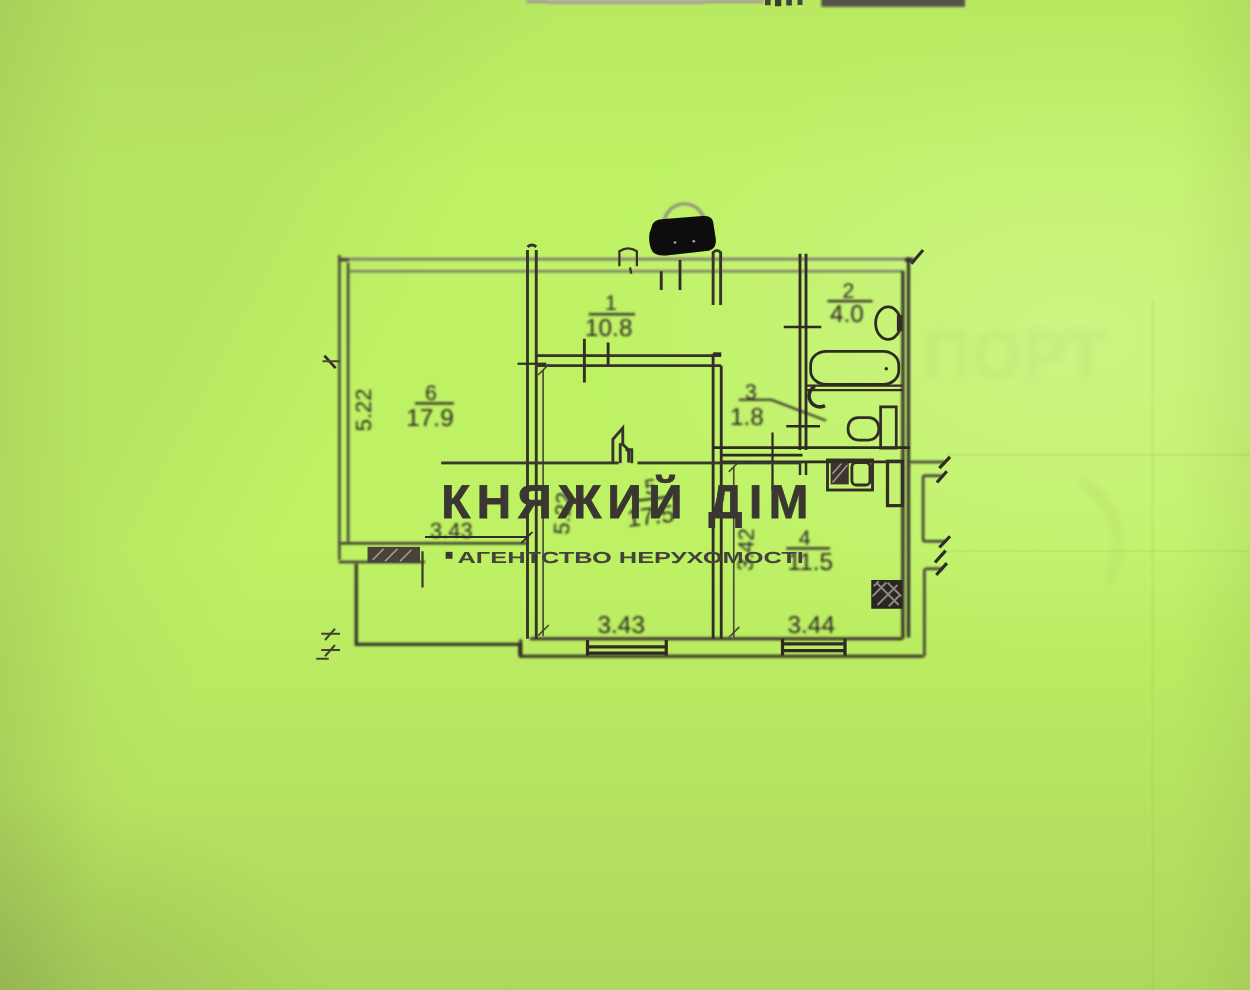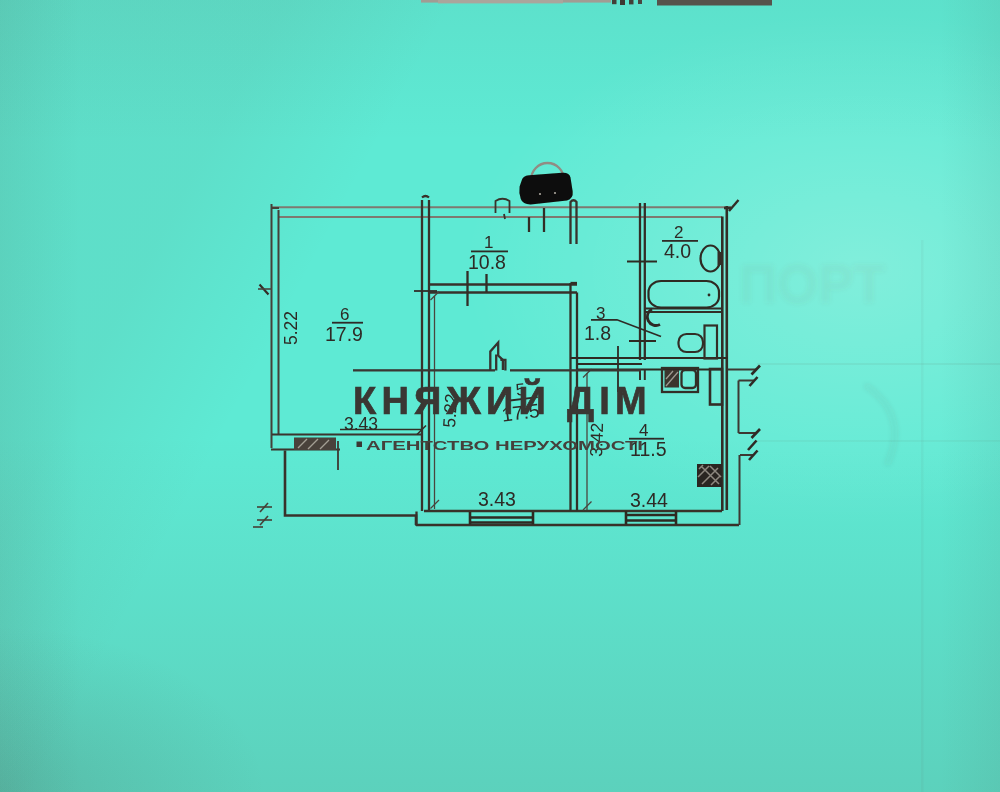--- a/index.html
+++ b/index.html
@@ -1,17 +1,17 @@
 <!DOCTYPE html>
 <html><head>
 <meta charset="utf-8">
 <style>
 html,body{margin:0;padding:0}
 .page{position:relative;width:1000px;height:792px;overflow:hidden;
-background:#5eead4;font-family:"Liberation Sans",sans-serif}
+background:#bef264;font-family:"Liberation Sans",sans-serif}
 .ov{position:absolute;inset:0;pointer-events:none}
 </style>
 </head>
 <body>
 
 <div class="page">
 
 <div class="ov" style="background:radial-gradient(55% 45% at 86% 34%, rgba(255,253,244,0.22), rgba(255,253,244,0) 72%)"></div>
 
 <div class="ov" style="background:linear-gradient(180deg, rgba(70,60,45,0.05) 0%, rgba(70,60,45,0.0) 18%, rgba(70,60,45,0.0) 55%, rgba(80,68,52,0.09) 82%, rgba(80,68,52,0.15) 100%)"></div>

